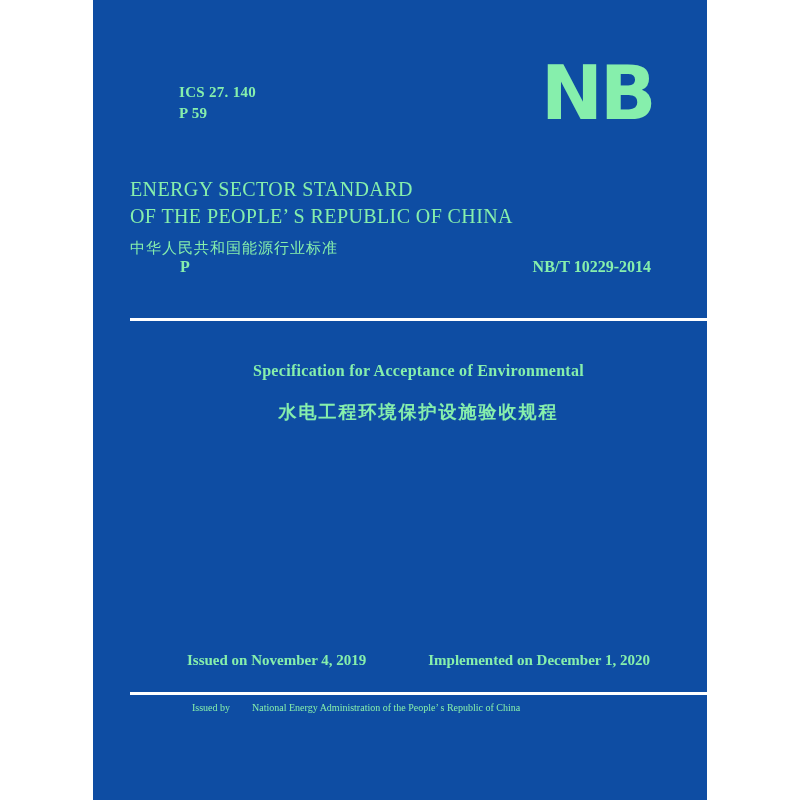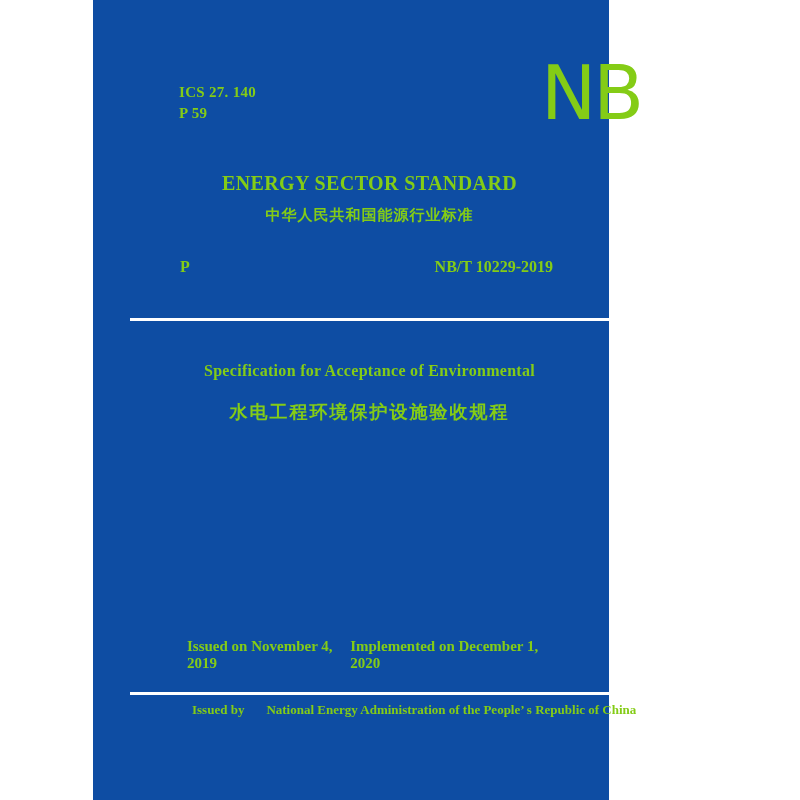--- a/index.html
+++ b/index.html
@@ -6,39 +6,39 @@
   body {
     width: 800px; height: 800px;
     background: #ffffff;
     position: relative;
     font-family: "Liberation Serif", "DejaVu Serif", serif;
     overflow: hidden;
   }
   .cover {
     position: absolute;
     left: 93px; top: 0;
-    width: 516px; height: 800px;
+    width: 614px; height: 800px;
     background: #0e4da3;
-    color: #84cc16;
+    color: #86efac;
   }
   .ics-block {
     position: absolute; left: 86px; top: 82px;
     font-weight: bold; font-size: 15px; line-height: 21px;
     letter-spacing: 0.3px;
   }
   .nb-logo {
     position: absolute; left: 448px; top: 56px;
     font-family: "DejaVu Sans", "Liberation Sans", sans-serif;
-    font-weight: 400; font-size: 74px; line-height: 1;
+    font-weight: 700; font-size: 74px; line-height: 1;
     letter-spacing: -3px;
   }
   .std-head {
-    position: absolute; top: 170px; left: 37px; right: 0;
-    text-align: center;
-    font-weight: bold; font-size: 20px; line-height: 27px;
+    position: absolute; top: 176px; left: 37px; right: 0;
+    text-align: left;
+    font-weight: normal; font-size: 20px; line-height: 27px;
     letter-spacing: 0.4px;
   }
   .std-head .zh {
     font-family: "Liberation Sans", "DejaVu Sans", sans-serif;
     font-size: 15px; letter-spacing: 1px; margin-top: 4px;
   }
   .code-row {
     position: absolute; top: 258px; left: 87px; right: 56px;
     display: flex; justify-content: space-between; align-items: baseline;
     font-weight: bold; font-size: 16px;
@@ -55,51 +55,52 @@
   }
   .title-en {
     font-weight: bold; font-size: 16px; line-height: 34px;
     letter-spacing: 0.3px;
   }
   .title-zh {
     font-weight: bold; font-size: 18px; letter-spacing: 2px;
     margin-top: 12px;
   }
   .issue-row {
-    position: absolute; top: 638px; left: 94px; right: 57px;
+    position: absolute; top: 652px; left: 94px; right: 57px;
     display: flex; justify-content: space-between;
     font-weight: bold; font-size: 15px;
   }
   .issuer-row {
     position: absolute; top: 702px; left: 99px; right: 40px;
-    font-weight: bold; font-size: 13px;
+    font-weight: normal; font-size: 10px;
     white-space: nowrap;
   }
   .issuer-row .label { margin-right: 22px; }
 </style>
 </head>
 <body>
 
 <div class="cover">
 
   <div class="ics-block">
     <div>ICS 27. 140</div>
     <div>P 59</div>
   </div>
 
   <div class="nb-logo">NB</div>
 
   <div class="std-head">
     <div>ENERGY SECTOR STANDARD</div>
+    <div>OF THE PEOPLE’ S REPUBLIC OF CHINA</div>
     <div class="zh">中华人民共和国能源行业标准</div>
   </div>
 
   <div class="code-row">
     <span>P</span>
-    <span>NB/T 10229-2019</span>
+    <span>NB/T 10229-2014</span>
   </div>
 
   <div class="rule rule-top"></div>
 
   <div class="title-block">
     <div class="title-en">Specification for Acceptance of Environmental</div>
     <div class="title-zh">水电工程环境保护设施验收规程</div>
   </div>
 
   <div class="issue-row">

